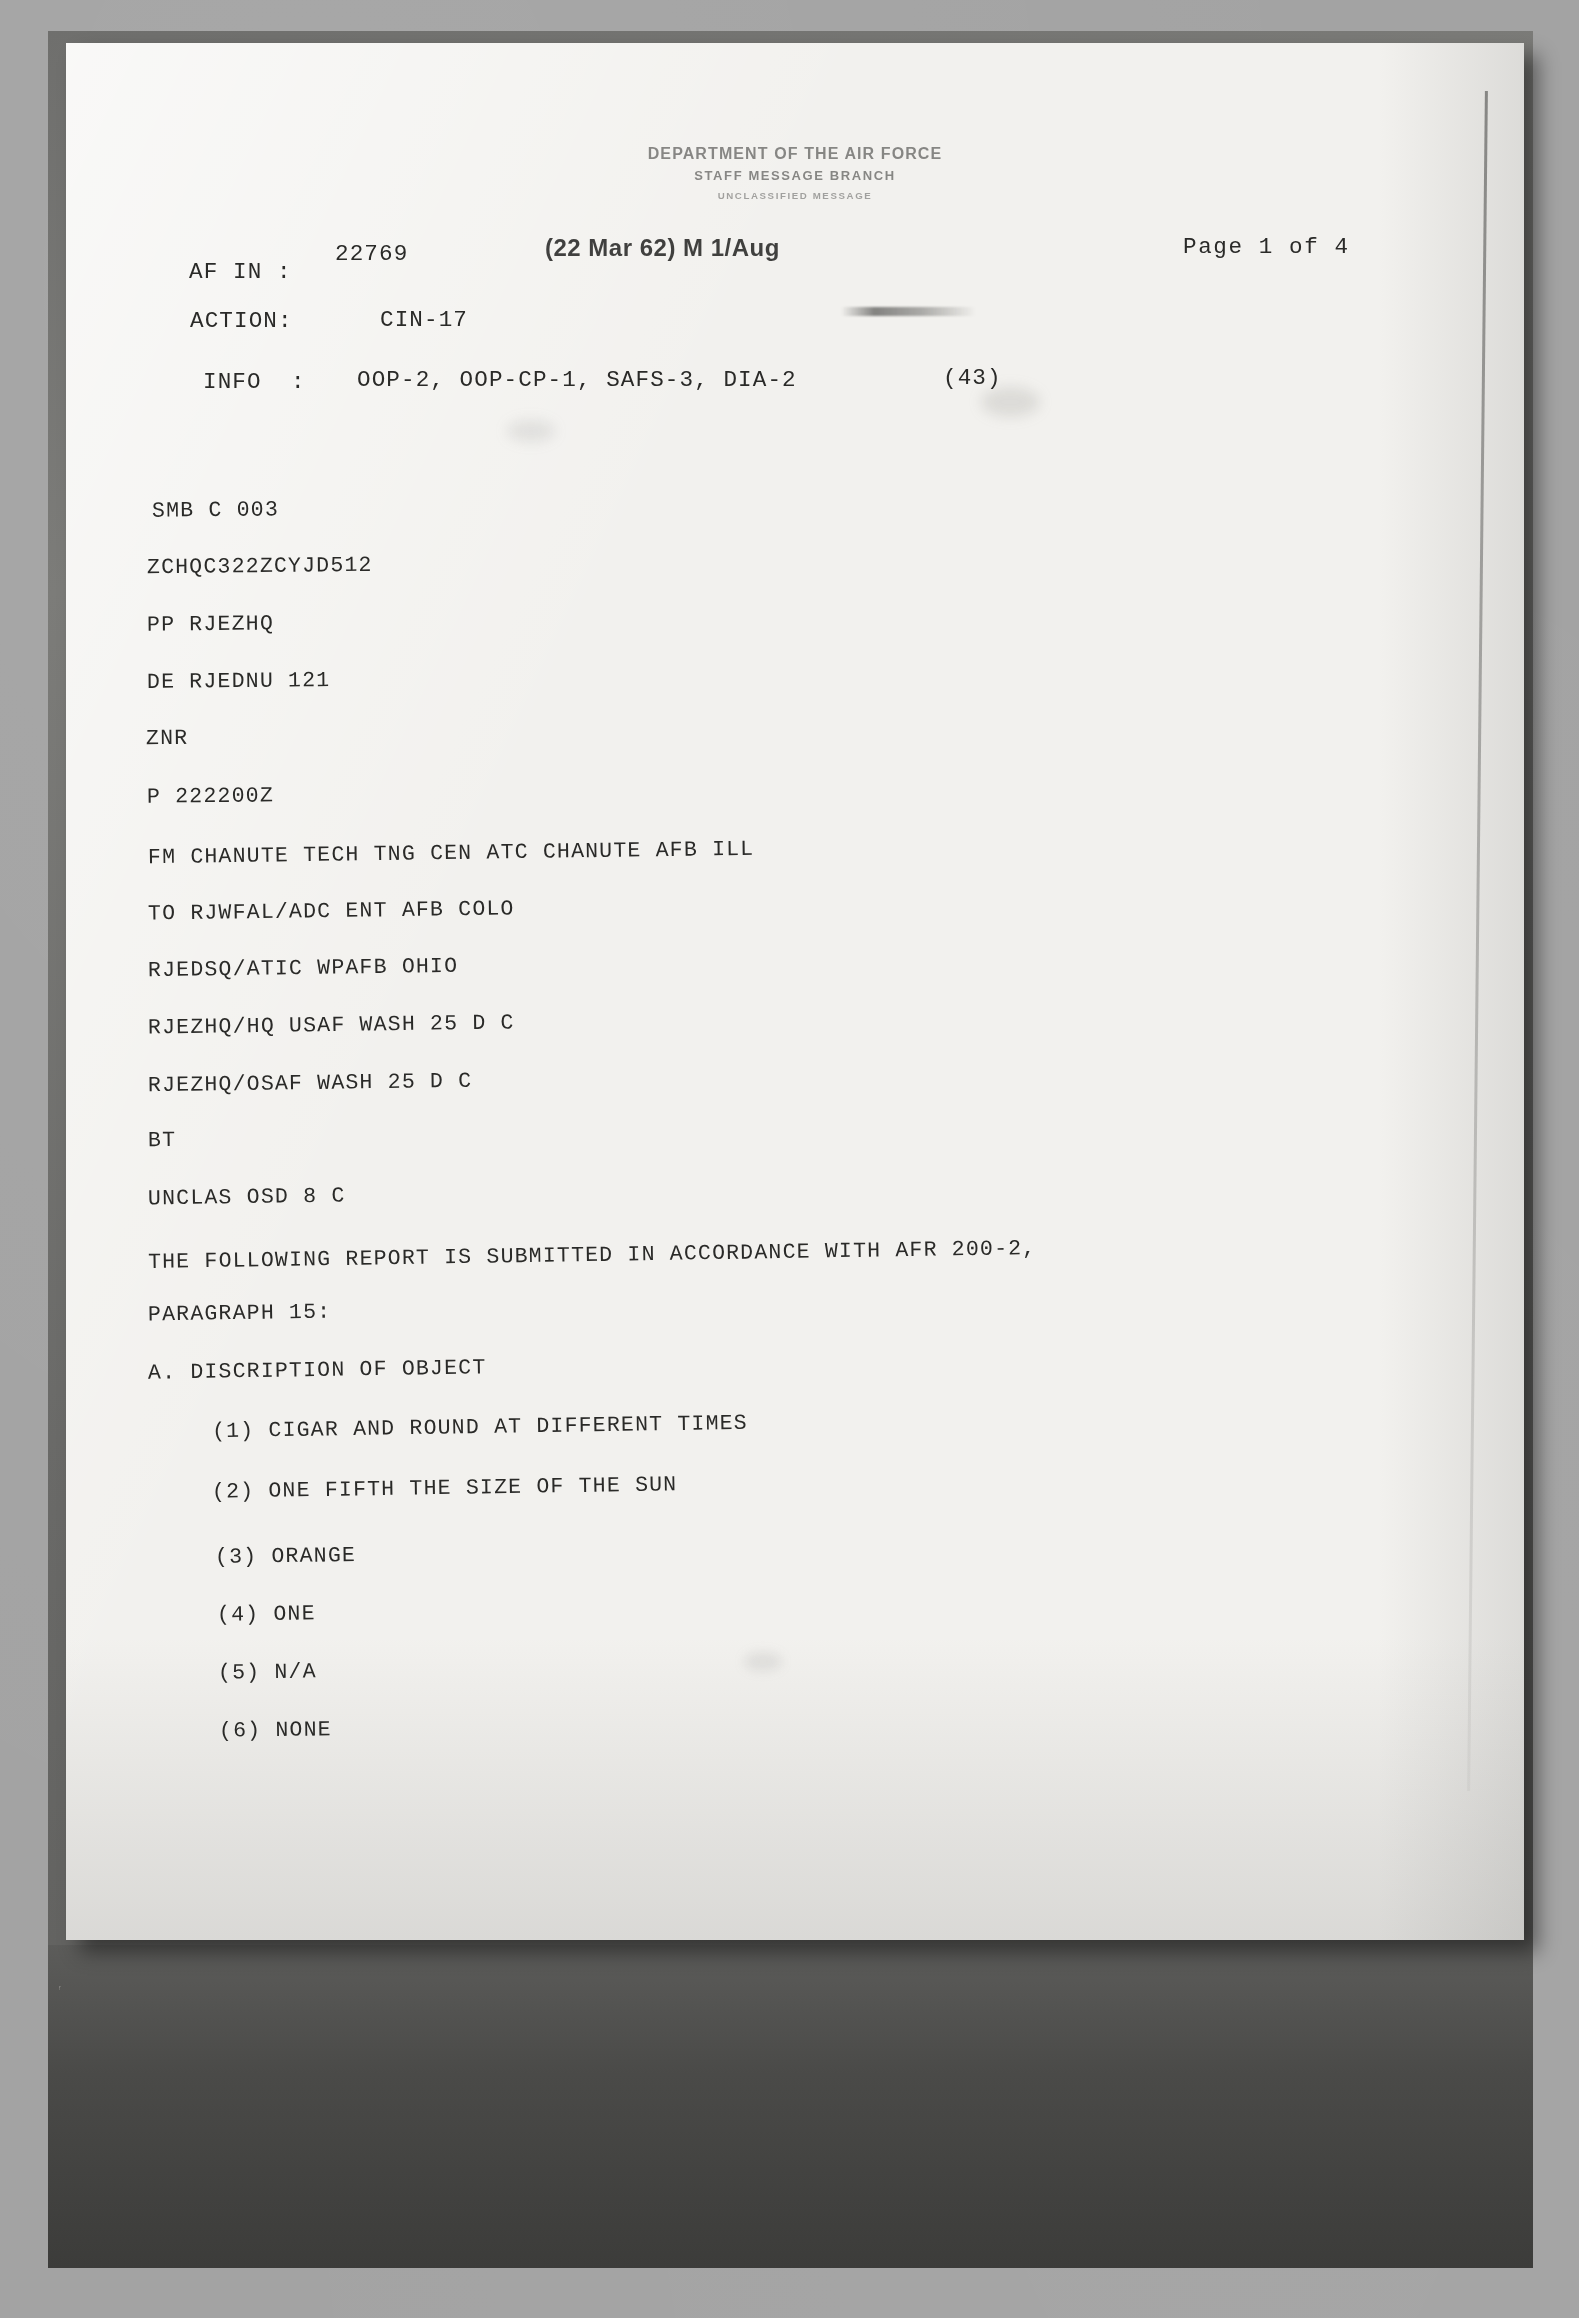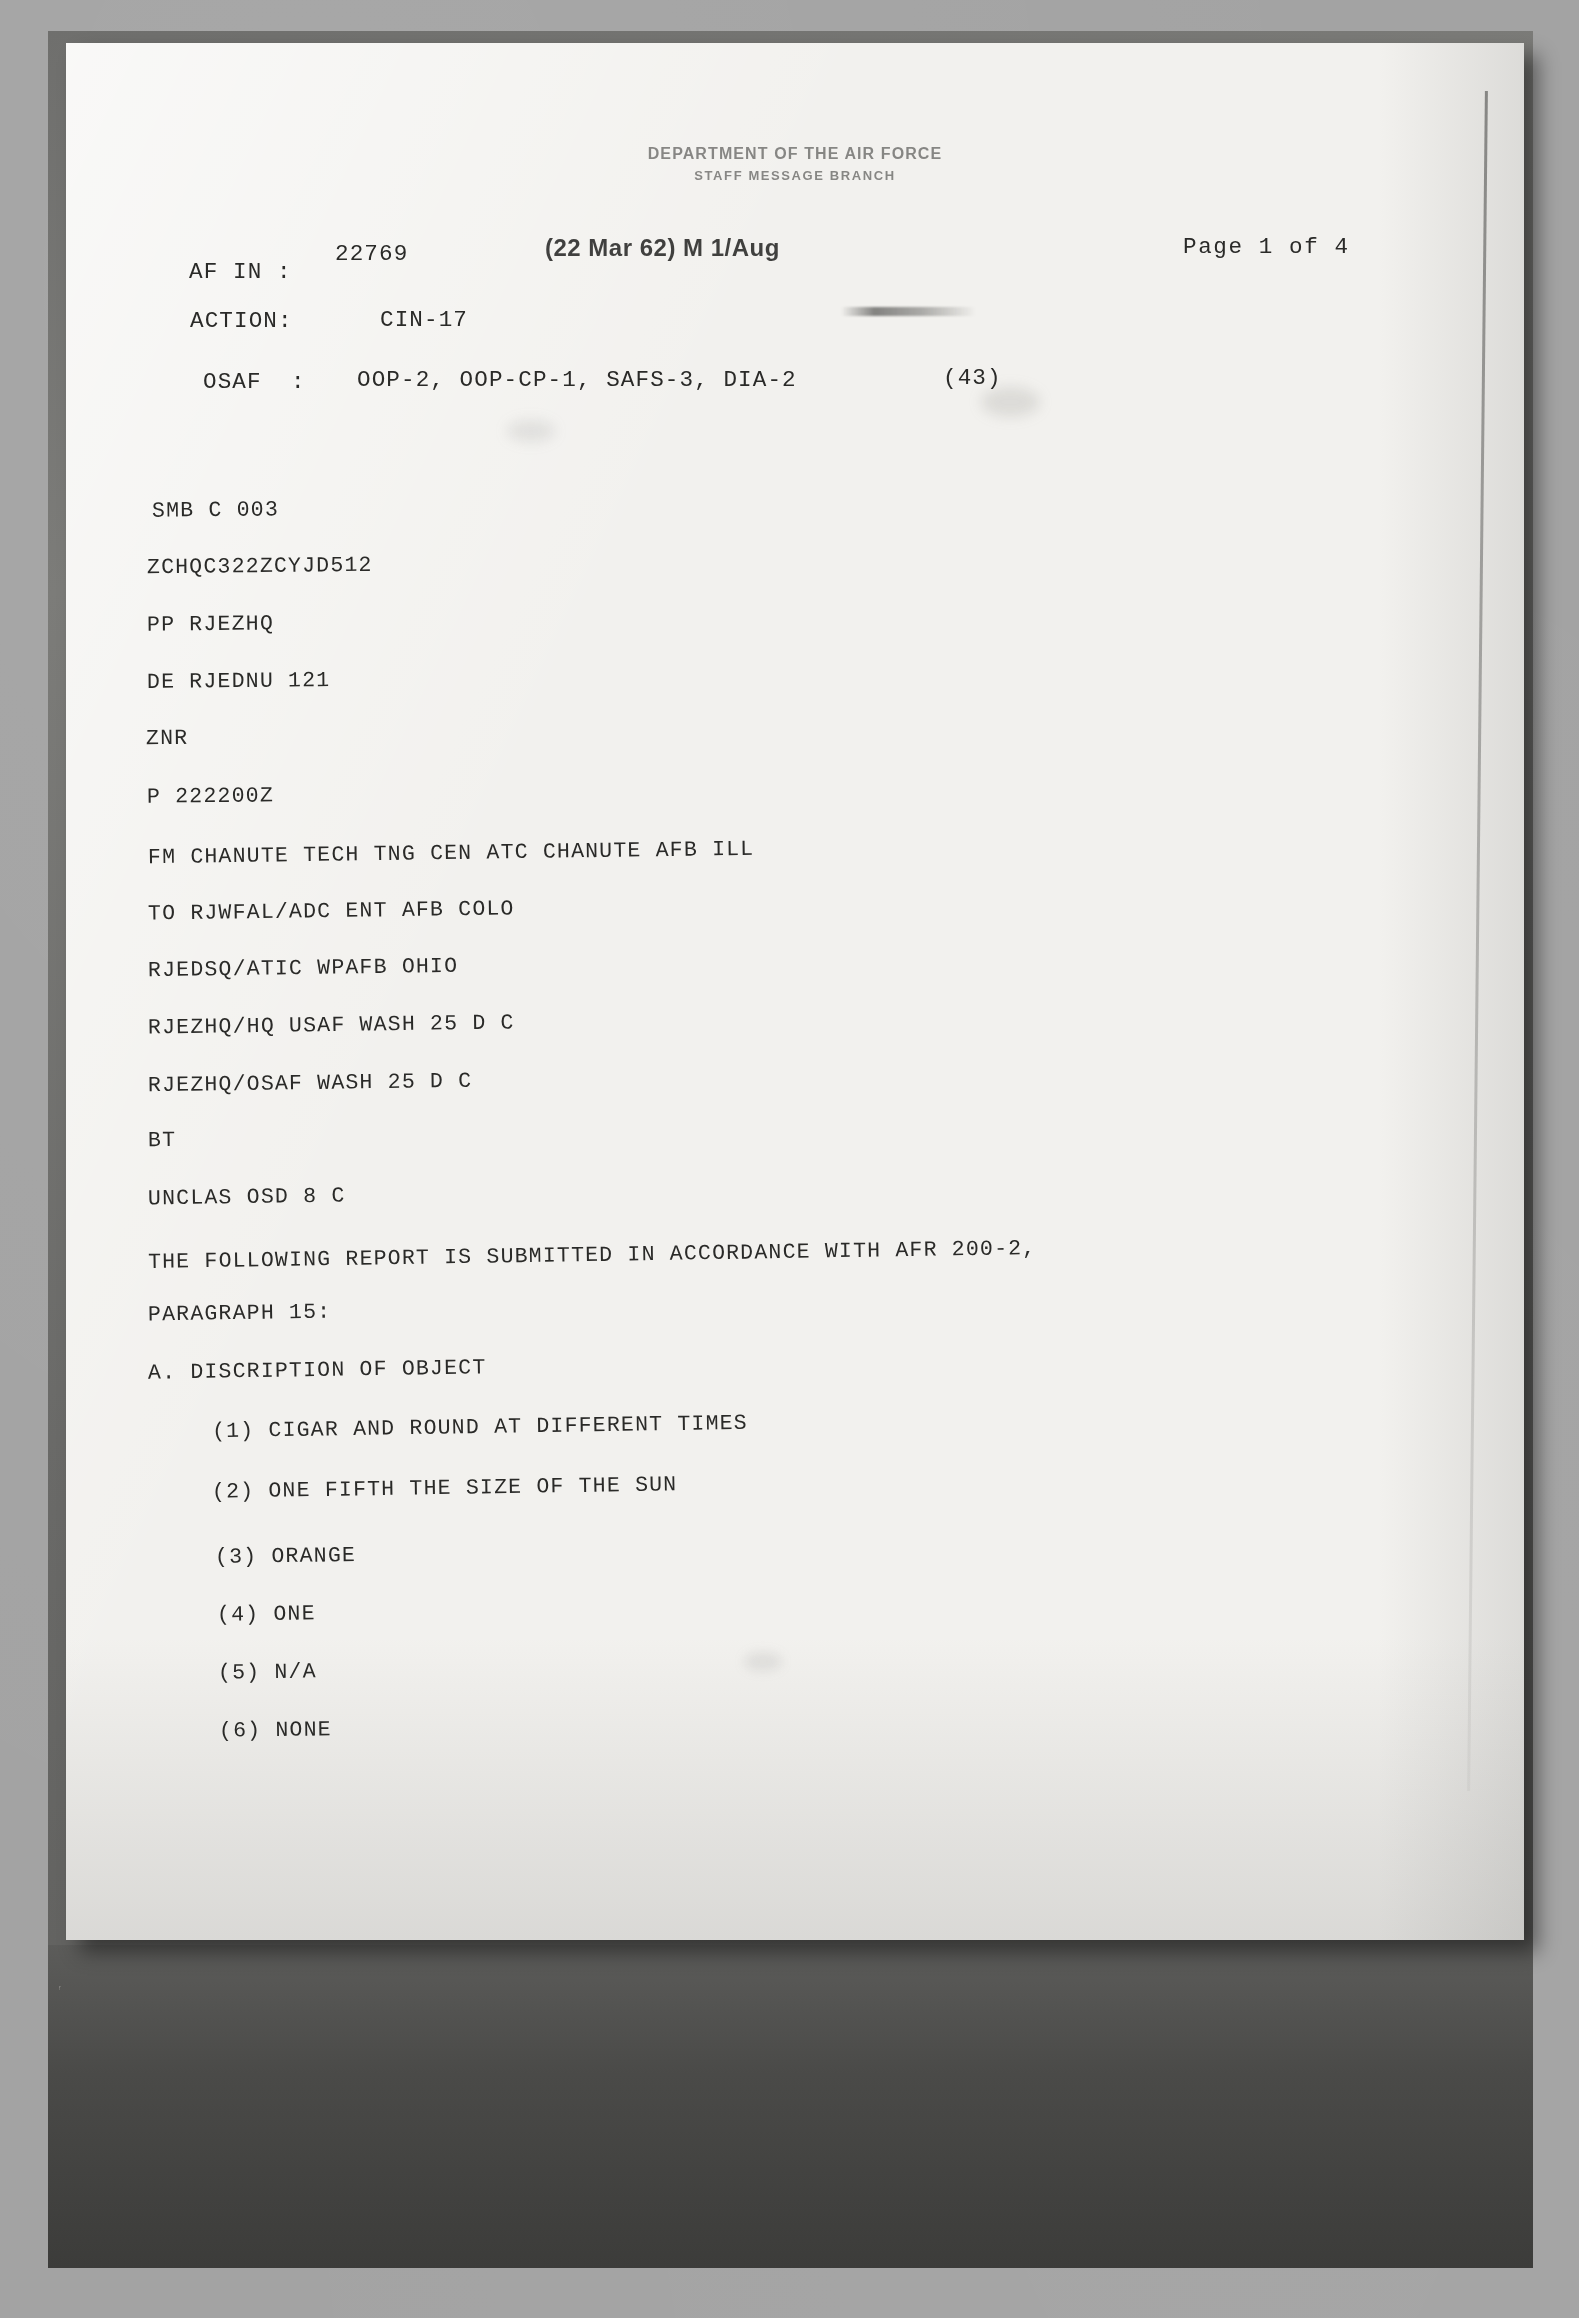--- a/index.html
+++ b/index.html
@@ -164,34 +164,35 @@
     <div class="page-grad"></div>
     <div class="crease"></div>
 
     <div class="smudge" style="left:915px; top:344px; width:59px; height:30px; background:rgba(120,120,118,0.18); filter:blur(6.5px);"></div>
     <div class="smudge" style="left:441px; top:377px; width:48px; height:21.5px; background:rgba(120,120,118,0.15); filter:blur(6.5px);"></div>
     <div class="smudge" style="left:678px; top:1609px; width:38px; height:19px; background:rgba(120,120,118,0.14); filter:blur(5.4px);"></div>
 
     <div class="letterhead">
       <div class="lh1">DEPARTMENT OF THE AIR FORCE</div>
       <div class="lh2">STAFF MESSAGE BRANCH</div>
+      <div class="lh3">UNCLASSIFIED MESSAGE</div>
     </div>
 
     <div class="txt hdr-line" style="left:123px; top:216px;">AF IN :</div>
     <div class="txt hdr-line" style="left:269px; top:198px;">22769</div>
 
     <div class="stamp" style="left:479px; top:191px; font-size:24px;">(22 Mar 62) M 1/Aug</div>
     <div class="stamp-smear"></div>
 
     <div class="txt hdr-line" style="left:1117px; top:191px; letter-spacing:1.6px;">Page 1 of 4</div>
 
     <div class="txt hdr-line" style="left:124px; top:265px;">ACTION:</div>
     <div class="txt hdr-line" style="left:280px; top:264px;margin-left:34px;">CIN-17</div>
 
-    <div class="txt hdr-line" style="left:137px; top:326px;">OSAF  :</div>
+    <div class="txt hdr-line" style="left:137px; top:326px;">INFO  :</div>
     <div class="txt hdr-line" style="left:291px; top:324px;">OOP-2, OOP-CP-1, SAFS-3, DIA-2</div>
     <div class="txt hdr-line" style="left:877px; top:322px;">(43)</div>
 
     <div class="txt body-line" style="left:86px; top:455px; transform:rotate(-0.6deg);">SMB C 003</div>
     <div class="txt body-line" style="left:81px; top:511px; transform:rotate(-0.6deg);">ZCHQC322ZCYJD512</div>
     <div class="txt body-line" style="left:81px; top:569px; transform:rotate(-0.6deg);">PP RJEZHQ</div>
     <div class="txt body-line" style="left:81px; top:626px; transform:rotate(-0.6deg);">DE RJEDNU 121</div>
     <div class="txt body-line" style="left:80px; top:683px; transform:rotate(-0.6deg);">ZNR</div>
     <div class="txt body-line" style="left:81px; top:741px; transform:rotate(-0.6deg);">P 222200Z</div>
     <div class="txt body-line" style="left:82px; top:798px; transform:rotate(-0.8deg);">FM CHANUTE TECH TNG CEN ATC CHANUTE AFB ILL</div>

